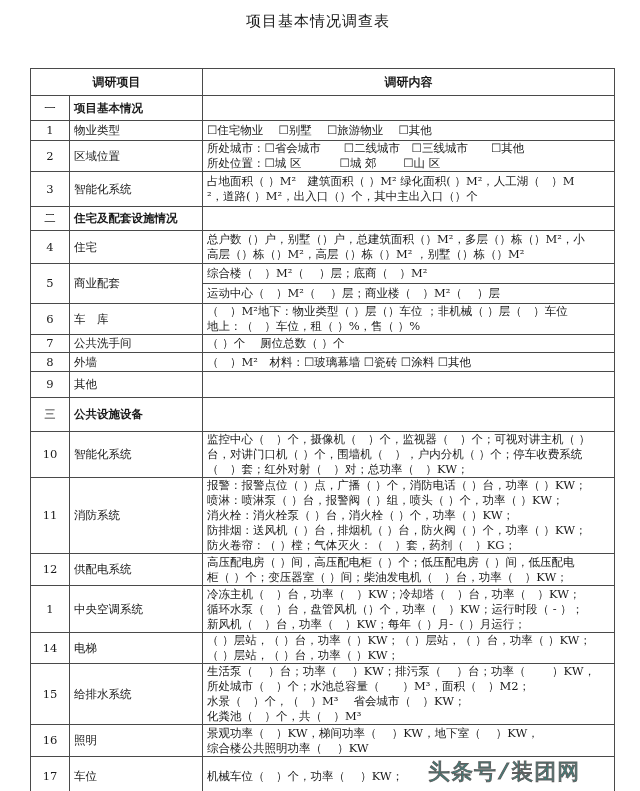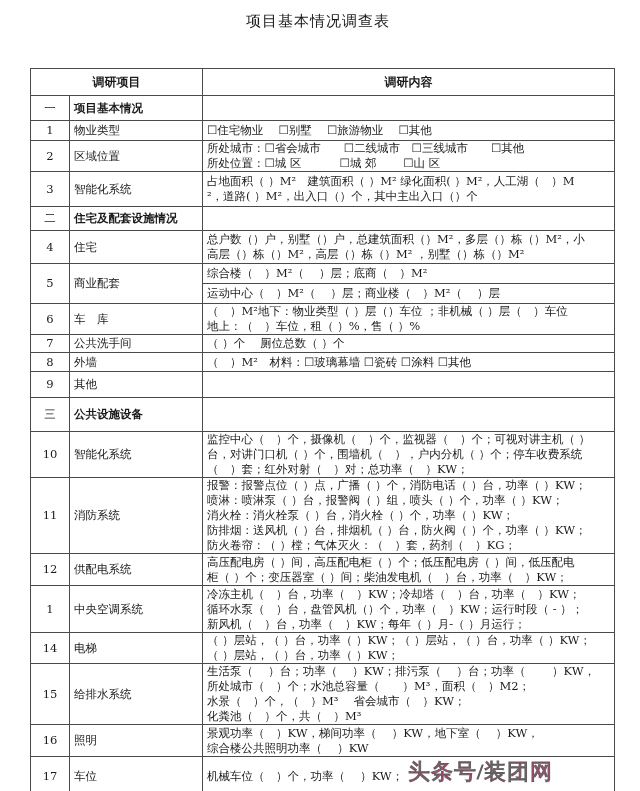--- a/index.html
+++ b/index.html
@@ -11,22 +11,22 @@
                  border-collapse: collapse; table-layout: fixed; }
   table.survey td, table.survey th { border: 1px solid #4a4a4a; padding: 0 4px;
                  font-size: 11.5px; line-height: 15px; vertical-align: middle; }
   table.survey th { font-weight: bold; text-align: center; font-size: 12px; }
   td.idx { text-align: center; padding: 0; }
   td.item { padding-left: 8px; }
   td.sec-idx { text-align: center; font-weight: normal; font-size: 13px; }
   td.sec-label { font-weight: bold; padding-left: 8px; font-family: Liberation Mono, monospace; }
   td.content { padding: 1px 4px; }
   .line { display: block; white-space: nowrap; overflow: hidden; }
-  .watermark { position: absolute; left: 408px; top: 757px; width: 200px; height: 26px;
-               font-family: Liberation Serif, serif; font-size: 22px; color: #be185d;
+  .watermark { position: absolute; left: 428px; top: 757px; width: 200px; height: 26px;
+               font-family: Liberation Mono, monospace; font-size: 22px; color: #0f766e;
                -webkit-text-stroke: 1px #444; letter-spacing: 1px; white-space: nowrap;
                opacity: 0.85; }
 </style>
 </head>
 <body>
 
 <div class="title">项目基本情况调查表</div>
 
 <table class="survey">
   <colgroup>

